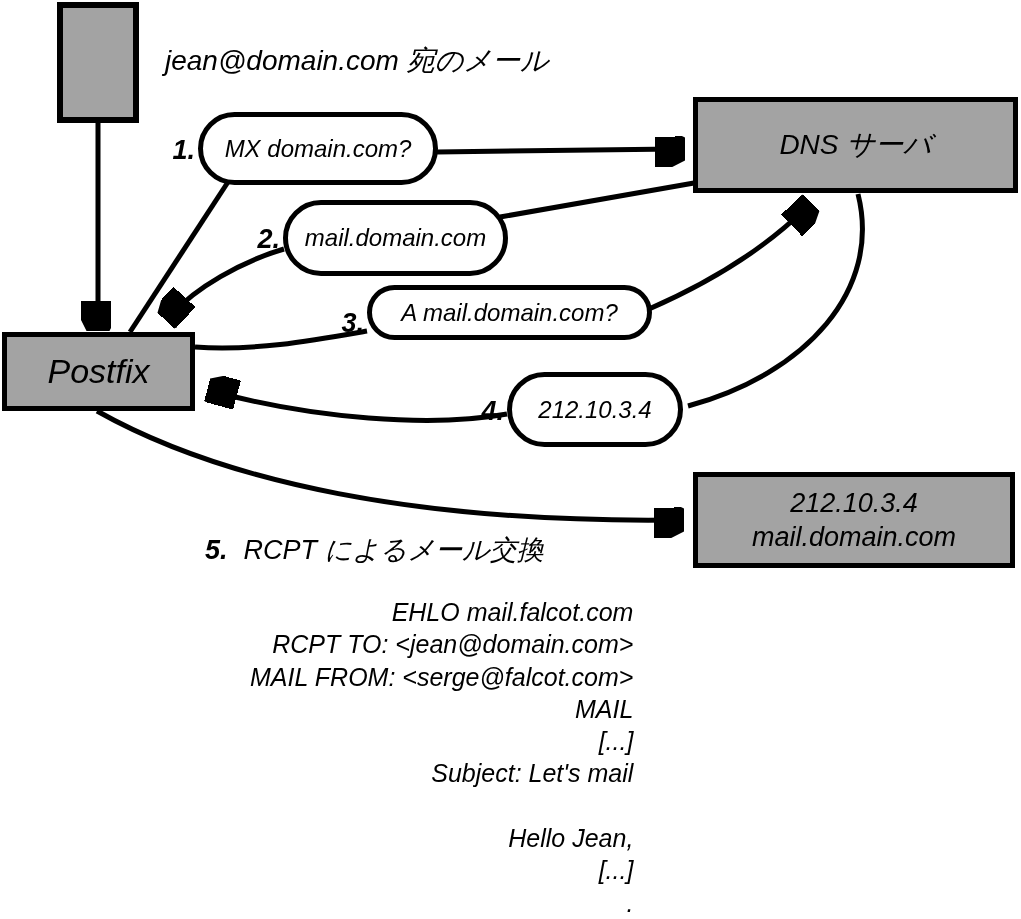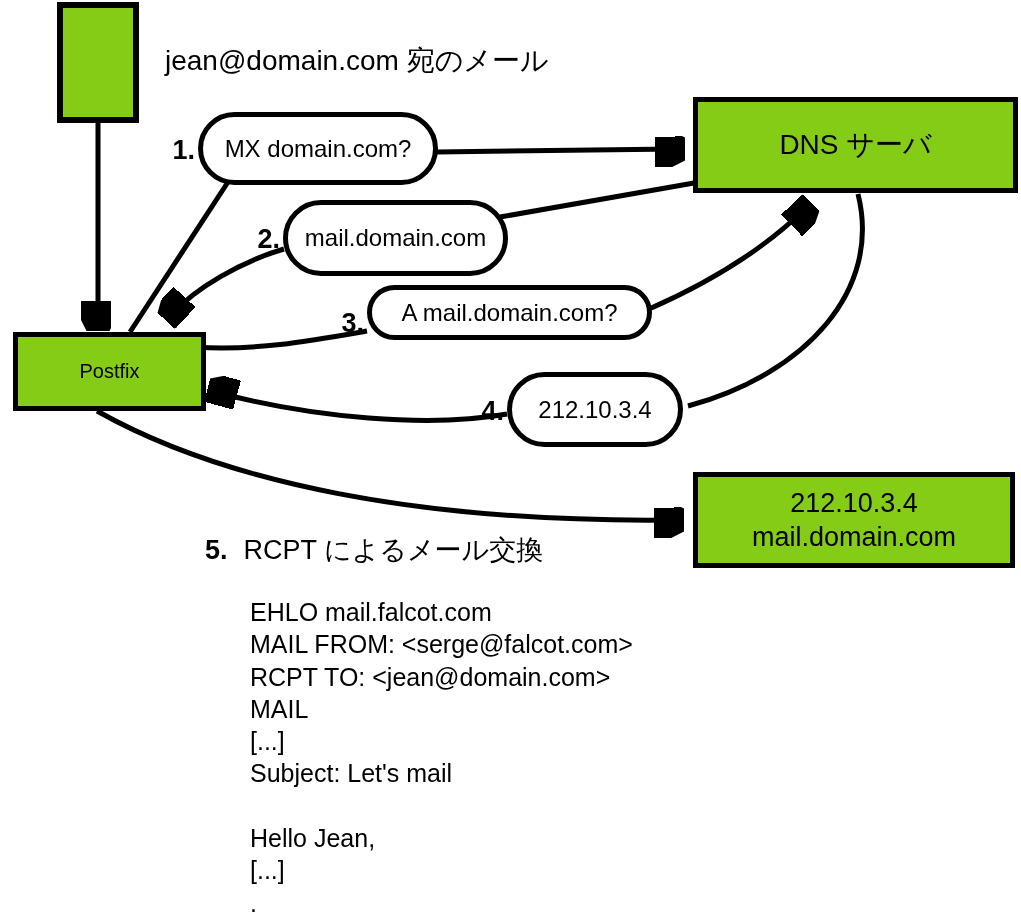--- a/index.html
+++ b/index.html
@@ -1,44 +1,44 @@
 <!DOCTYPE html>
 <html><head>
 <meta charset="utf-8">
 <style>
   html,body{margin:0;padding:0;background:#ffffff;}
   body{width:1021px;height:919px;overflow:hidden;position:relative;
        font-family:"Liberation Sans","DejaVu Sans",sans-serif;color:#000;}
-  .canvas{position:absolute;left:0;top:0;width:1021px;height:919px;}
+  .canvas{position:absolute;left:0;top:0;width:1021px;height:919px;font-style:italic;}
   svg.connectors{position:absolute;left:0;top:0;width:1021px;height:919px;}
   svg.connectors path{fill:none;stroke:#000;stroke-width:5;}
-  .node{position:absolute;box-sizing:border-box;background:#84cc16;border:5px solid #000;
+  .node{position:absolute;box-sizing:border-box;background:#a3a3a3;border:5px solid #000;
         display:flex;align-items:center;justify-content:center;text-align:center;}
   .sender{left:57px;top:2px;width:82px;height:121px;border-width:6px;}
-  .postfix{left:13px;top:332px;width:193px;height:79px;font-size:20px;}
+  .postfix{left:2px;top:332px;width:193px;height:79px;font-size:34px;}
   .dns{left:693px;top:97px;width:325px;height:96px;font-size:28px;}
   .mailsrv{left:693px;top:472px;width:322px;height:96px;font-size:27px;
            flex-direction:column;line-height:34px;}
   .pill{position:absolute;box-sizing:border-box;background:#fff;border:5px solid #000;
         border-radius:40px;display:flex;align-items:center;justify-content:center;
         font-size:24px;}
   .pill1{left:198px;top:112px;width:240px;height:73px;}
   .pill2{left:283px;top:200px;width:225px;height:76px;}
   .pill3{left:367px;top:285px;width:285px;height:55px;}
   .pill4{left:507px;top:372px;width:176px;height:75px;}
   .stepnum{position:absolute;font-weight:bold;font-size:27px;width:40px;text-align:right;}
   .num1{left:155px;top:135px;}
   .num2{left:240px;top:224px;}
   .num3{left:324px;top:308px;}
   .num4{left:464px;top:396px;}
   .annotation{position:absolute;left:165px;top:42px;font-size:28px;white-space:nowrap;}
   .step5{position:absolute;left:205px;top:532px;font-size:27px;display:flex;gap:16px;
          white-space:nowrap;align-items:baseline;}
   .step5 .n{font-weight:bold;}
-  .transcript{position:absolute;left:250px;top:596px;font-size:25px;}
+  .transcript{position:absolute;left:250px;top:596px;font-size:25px;text-align:right;}
   .transcript .tline{height:32.3px;line-height:32.3px;white-space:pre;}
 </style>
 </head>
 <body>
 
 <div class="canvas">
 
   <svg class="connectors" viewBox="0 0 1021 919" xmlns="http://www.w3.org/2000/svg">
     <defs>
       <marker id="ah" markerWidth="6" markerHeight="6" refX="4.2" refY="2.5" orient="auto" markerUnits="strokeWidth">
@@ -94,22 +94,22 @@
     <span>212.10.3.4</span>
   </div>
 
   <div class="step5">
     <span class="n">5.</span>
     <span>RCPT によるメール交換</span>
   </div>
 
   <div class="transcript">
     <div class="tline">EHLO mail.falcot.com</div>
+    <div class="tline">RCPT TO: &lt;jean@domain.com&gt;</div>
     <div class="tline">MAIL FROM: &lt;serge@falcot.com&gt;</div>
-    <div class="tline">RCPT TO: &lt;jean@domain.com&gt;</div>
     <div class="tline">MAIL</div>
     <div class="tline">[...]</div>
     <div class="tline">Subject: Let's mail</div>
     <div class="tline"></div>
     <div class="tline">Hello Jean,</div>
     <div class="tline">[...]</div>
     <div class="tline">.</div>
   </div>
 
 </div>

